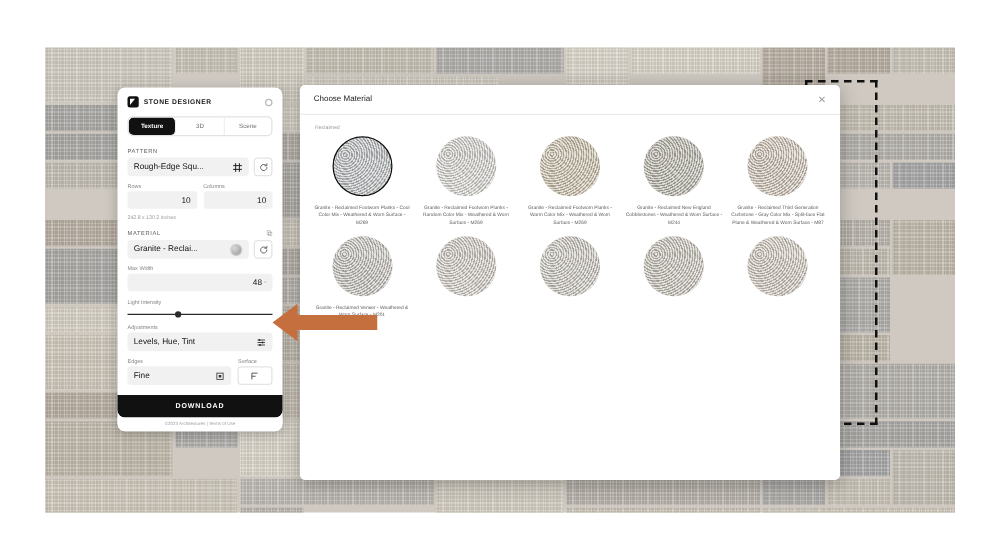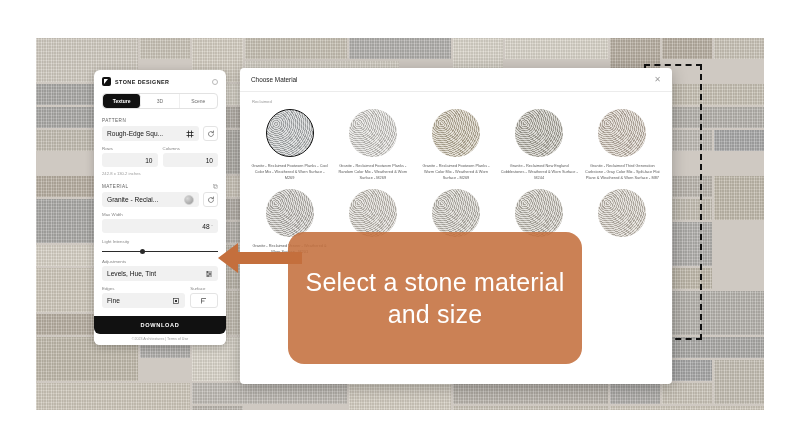--- a/index.html
+++ b/index.html
@@ -425,17 +425,14 @@
         <div class="card">
           <div class="circ" style="background: rgb(205, 198, 187);"></div>
           <div class="cap"></div>
         </div>
       </div>
   </div>
 
   <svg class="arrow" viewBox="0 0 86 40">
     <path d="M86 14 H22 V5 L2 20 L22 35 V26 H86 Z" fill="#c46f3d"></path>
   </svg>
-  <div class="callout">
-    <span>Select a stone material and size</span>
-  </div>
 
 </div>
 
 </body></html>

